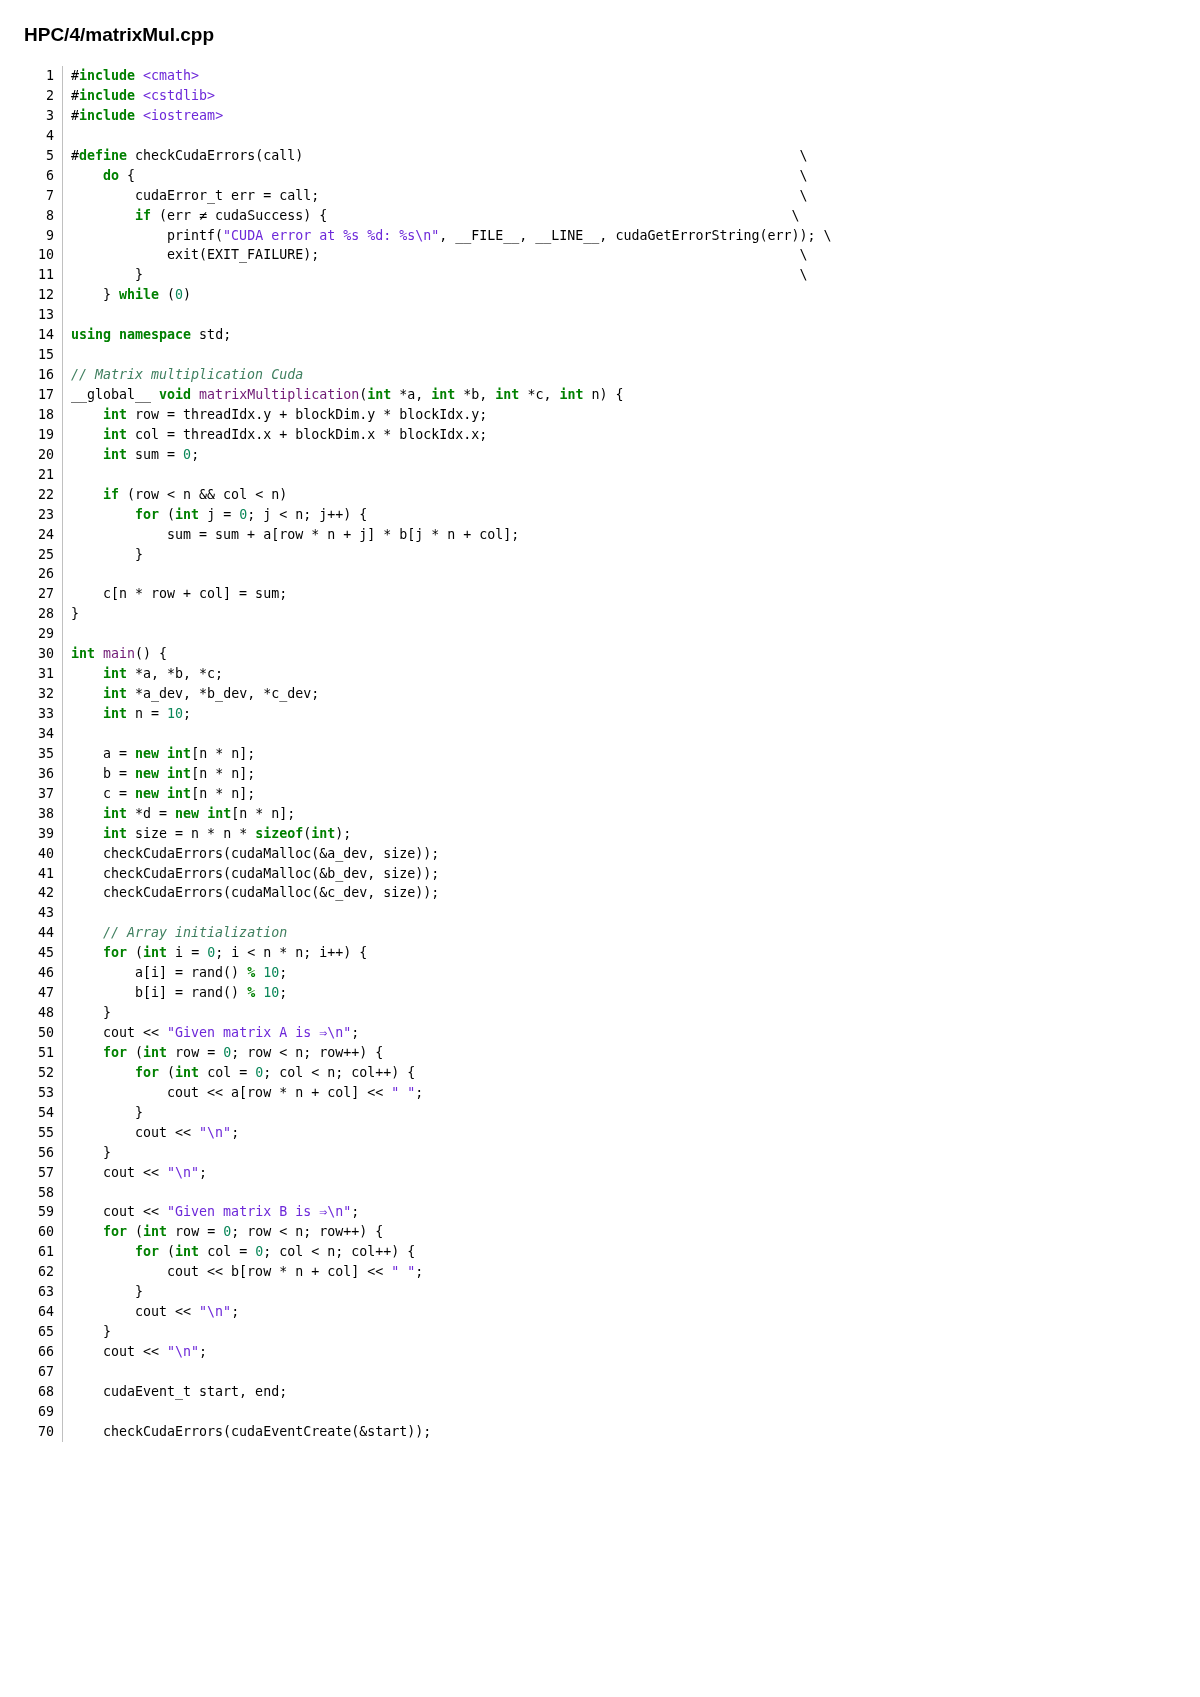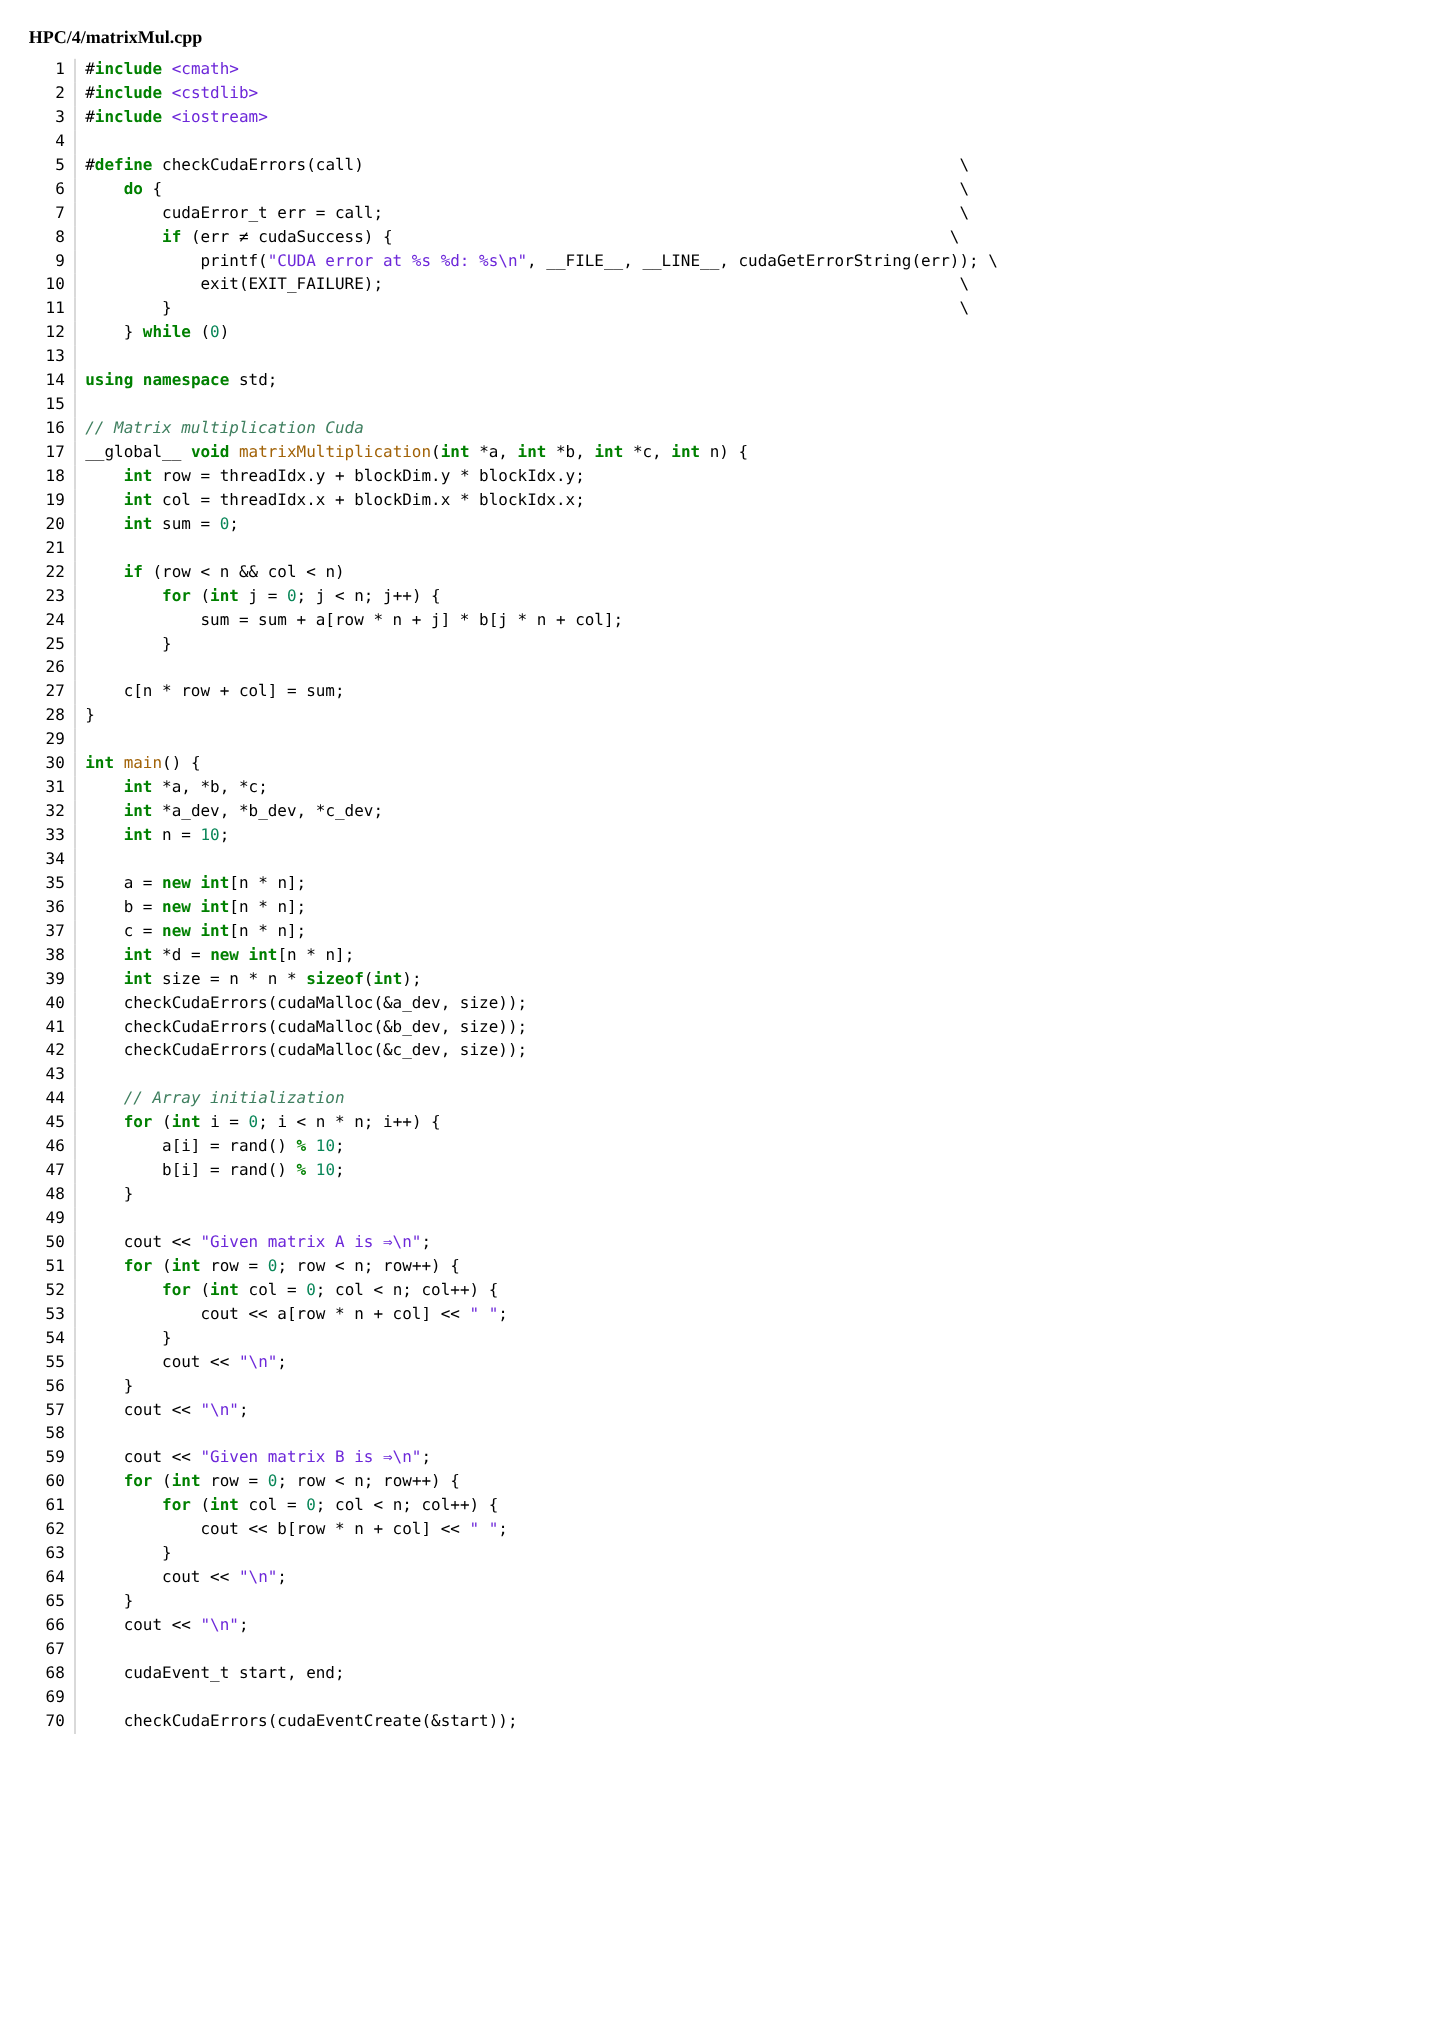--- a/index.html
+++ b/index.html
@@ -4,24 +4,24 @@
 <style>
   body {
     background: #ffffff;
     margin: 0;
     padding: 24px 24px 24px 24px;
     font-family: "DejaVu Sans Mono", "Consolas", monospace;
     font-size: 13.3px;
     color: #000000;
   }
   .file-title {
-    font-family: Liberation Serif, serif;
+    font-family: Liberation Sans, sans-serif;
     font-weight: bold;
-    font-size: 15px;
-    margin-bottom: 8px;
+    font-size: 19px;
+    margin-bottom: 20px;
   }
   .code-block {
     display: table;
     border-collapse: collapse;
     line-height: 1.5;
     width: 100%;
   }
   .code-line {
     display: table-row;
   }
@@ -36,21 +36,21 @@
     vertical-align: top;
   }
   .code {
     display: table-cell;
     padding-left: 8px;
     white-space: pre;
   }      
   .c1 { color: #3f7f5f; font-style: italic; } 
   .s  { color: #6d28d9; }      
   .m  { color: #098658; }     
-  .fn { color: #a16207; }
+  .fn { color: #701a75; }
   .kw { color: #008000; font-weight: bold; text-align: right; }
 </style>
 </head>
 <body>
 
 <div class="file-title">HPC/4/matrixMul.cpp</div>
 
 <div class="code-block" id="code-listing">
     <div class="code-line">
       <div class="line-no">1</div>
@@ -238,24 +238,20 @@
     </div>
     <div class="code-line">
       <div class="line-no">47</div>
       <div class="code">        b[i] = rand() <span class="kw">%</span> <span class="m">10</span>;</div>
     </div>
     <div class="code-line">
       <div class="line-no">48</div>
       <div class="code">    }</div>
     </div>
     <div class="code-line">
-      <div class="line-no">49</div>
-      <div class="code"></div>
-    </div>
-    <div class="code-line">
       <div class="line-no">50</div>
       <div class="code">    cout &lt;&lt; <span class="s">"Given matrix A is ⇒\n"</span>;</div>
     </div>
     <div class="code-line">
       <div class="line-no">51</div>
       <div class="code">    <span class="kw">for</span> (<span class="kw">int</span> row = <span class="m">0</span>; row &lt; n; row++) {</div>
     </div>
     <div class="code-line">
       <div class="line-no">52</div>
       <div class="code">        <span class="kw">for</span> (<span class="kw">int</span> col = <span class="m">0</span>; col &lt; n; col++) {</div>

